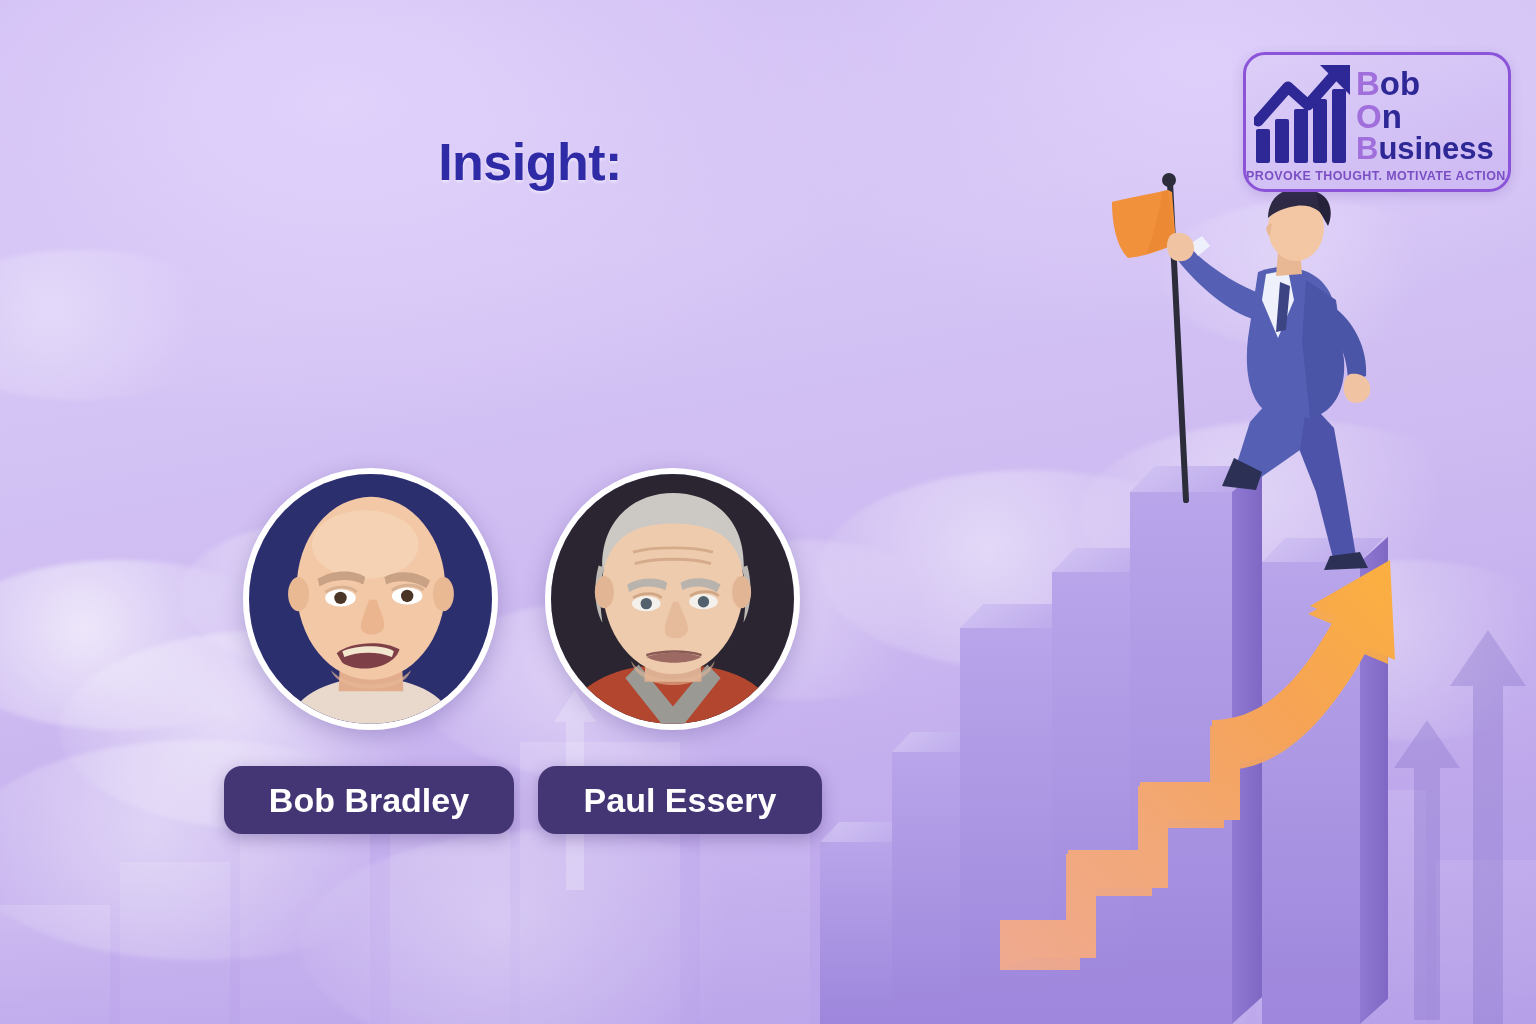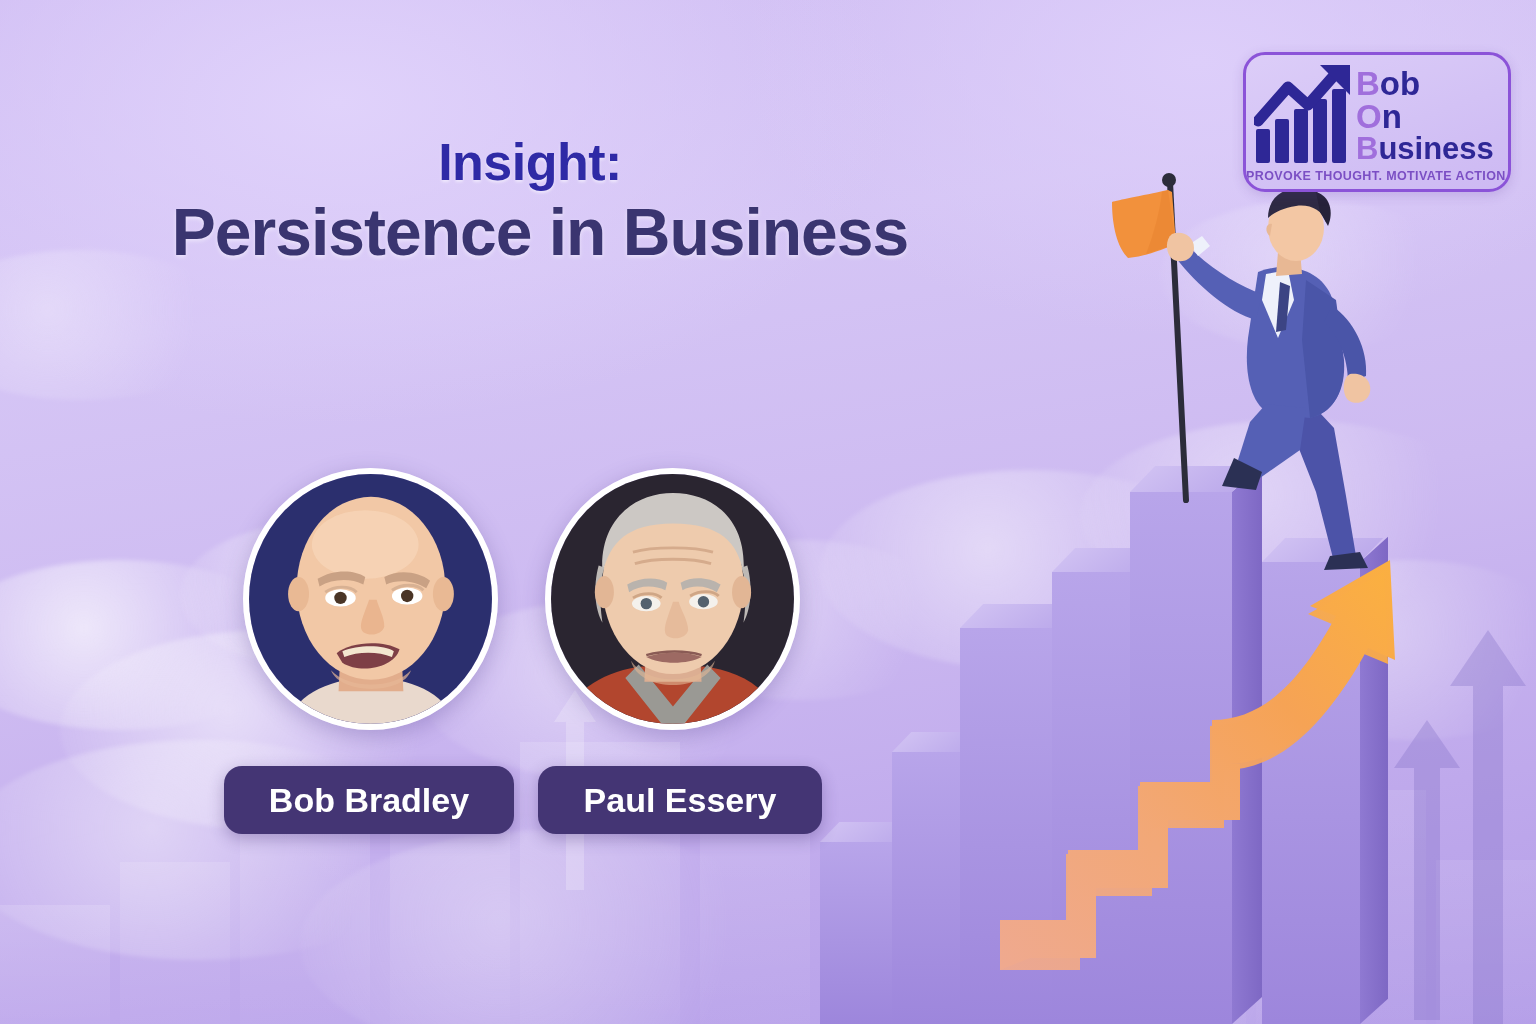--- a/index.html
+++ b/index.html
@@ -275,21 +275,20 @@
 
     <path d="M158 58 C 158 32, 182 24, 202 30 C 216 34, 220 48, 216 62 C 212 50, 200 44, 186 46
              C 172 48, 162 54, 158 58 Z" fill="#2e2a44"></path>
     <path d="M206 32 C 220 36, 224 52, 218 66 L 210 52 Z" fill="#262239"></path>
 
     <path d="M162 64 C 156 62, 154 72, 160 76 Z" fill="#e8b894"></path>
   </svg>
 
   <div class="insight">Insight:</div>
   <div class="headline">
-    <div>Persistence in Business</div>
   </div>
 
   <div class="avatar" id="av0">
     <svg class="portrait" viewBox="0 0 255 262" preserveAspectRatio="xMidYMid slice">
       <rect width="255" height="262" fill="#2b2f6e"></rect>
 
       <path d="M40 262 C 50 228, 90 214, 128 214 C 168 214, 206 228, 216 262 Z" fill="#e9d9cd"></path>
 
       <path d="M96 186 L 160 186 L 162 228 L 94 228 Z" fill="#e2ad8c"></path>
 

